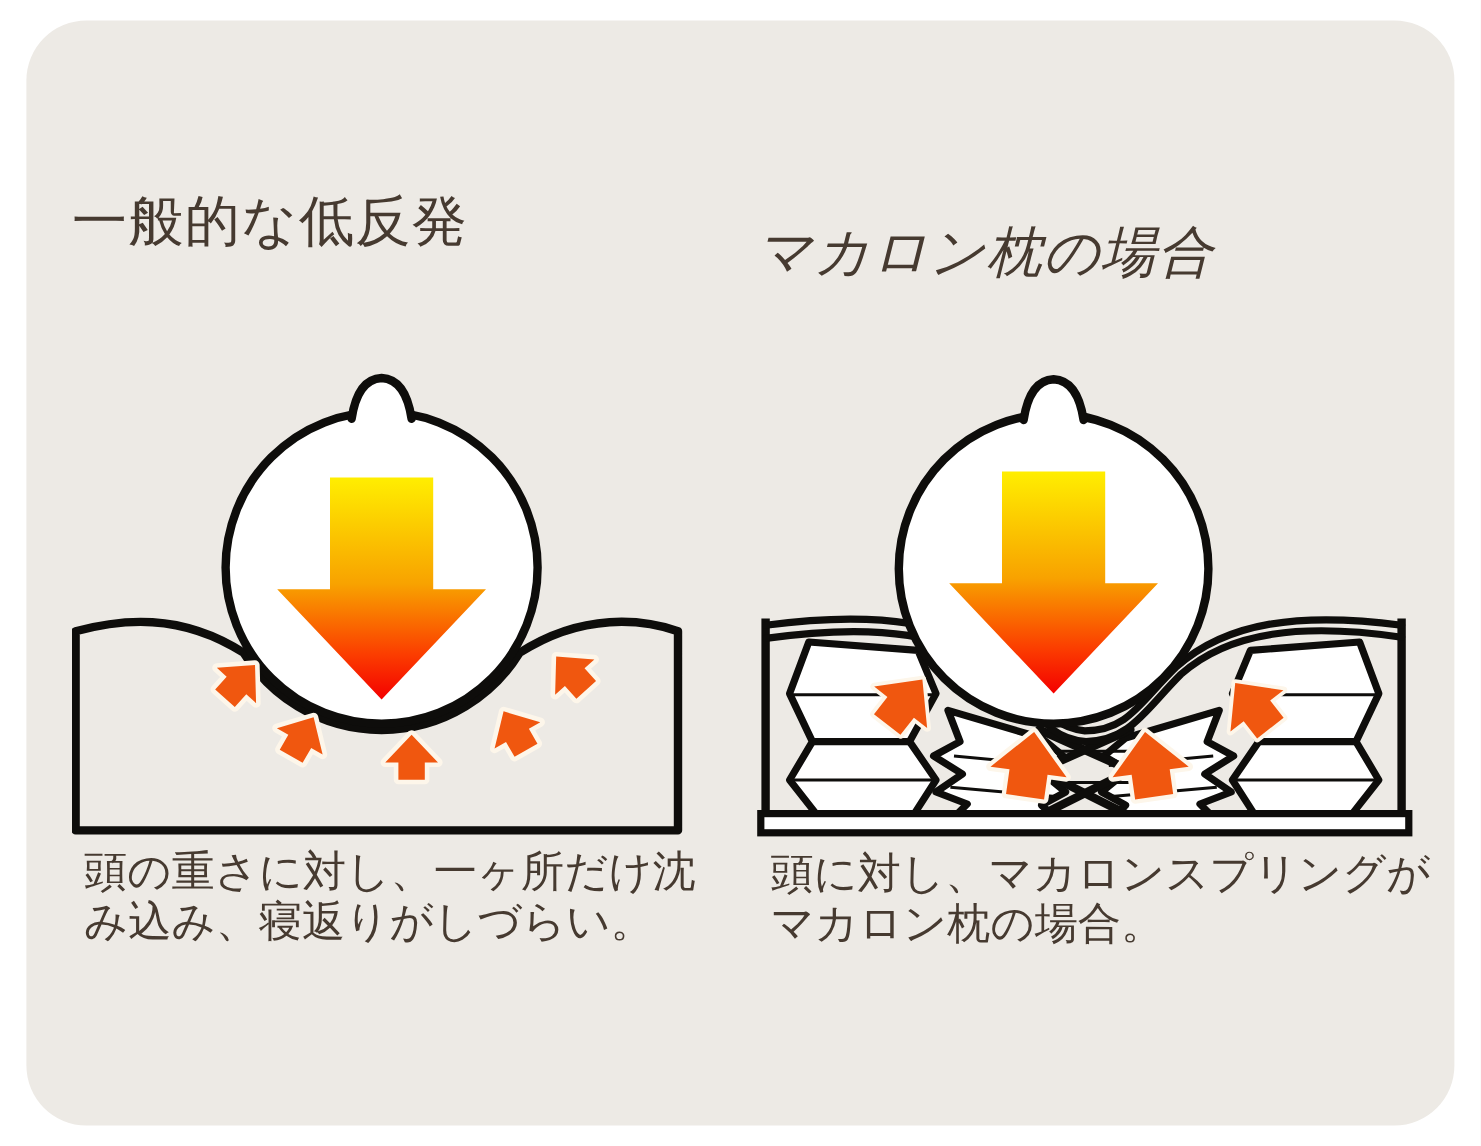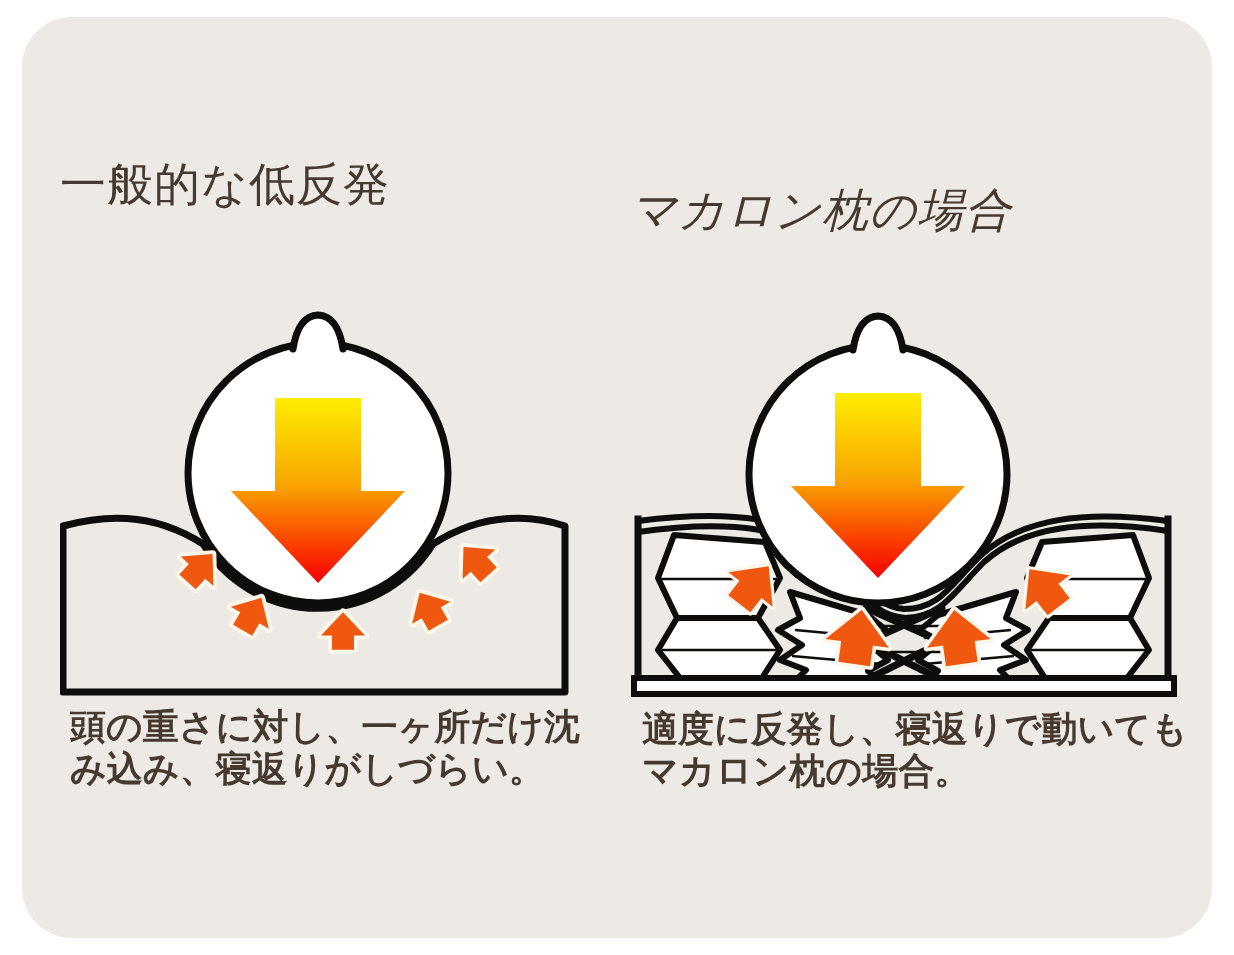--- a/index.html
+++ b/index.html
@@ -19,21 +19,21 @@
     background:var(--card-bg);border-radius:50px;
   }
   .title{
     position:absolute;font-size:46px;line-height:58px;
     letter-spacing:1px;color:var(--ink);white-space:nowrap;
   }
   .title-left{left:60px;top:155px;width:556px;}
   .title-right{left:630px;top:181px;width:556px;font-style:italic;}
   .caption{
     position:absolute;font-size:36px;line-height:42px;color:var(--ink);
-    letter-spacing:0;white-space:nowrap;font-weight:bold;
+    letter-spacing:0;white-space:nowrap;
   }
   .caption-left{left:70px;top:706px;width:540px;}
   .caption-right{left:642px;top:708px;width:556px;}
   .illus{position:absolute;}
   .illus-left{left:60px;top:300px;}
   .illus-right{left:620px;top:290px;}
 
   
   .mattress{fill:var(--card-bg);stroke:var(--line);stroke-width:7;stroke-linejoin:round;}
   .head{fill:#ffffff;stroke:var(--line);stroke-width:7;}
@@ -170,15 +170,15 @@
     <use href="#smallArrowR" class="oarrow sw4" transform="translate(424 298) rotate(-38) scale(1.4)"></use>
   </g>
 </svg>
 
 <div class="caption caption-left">
   <div>頭の重さに対し、一ヶ所だけ沈</div>
   <div>み込み、寝返りがしづらい。</div>
 </div>
 
 <div class="caption caption-right">
-  <div>適度に反発し、寝返りで動いても</div>
+  <div>頭に対し、マカロンスプリングが</div>
   <div>マカロン枕の場合。</div>
 </div>
 
 </body></html>

